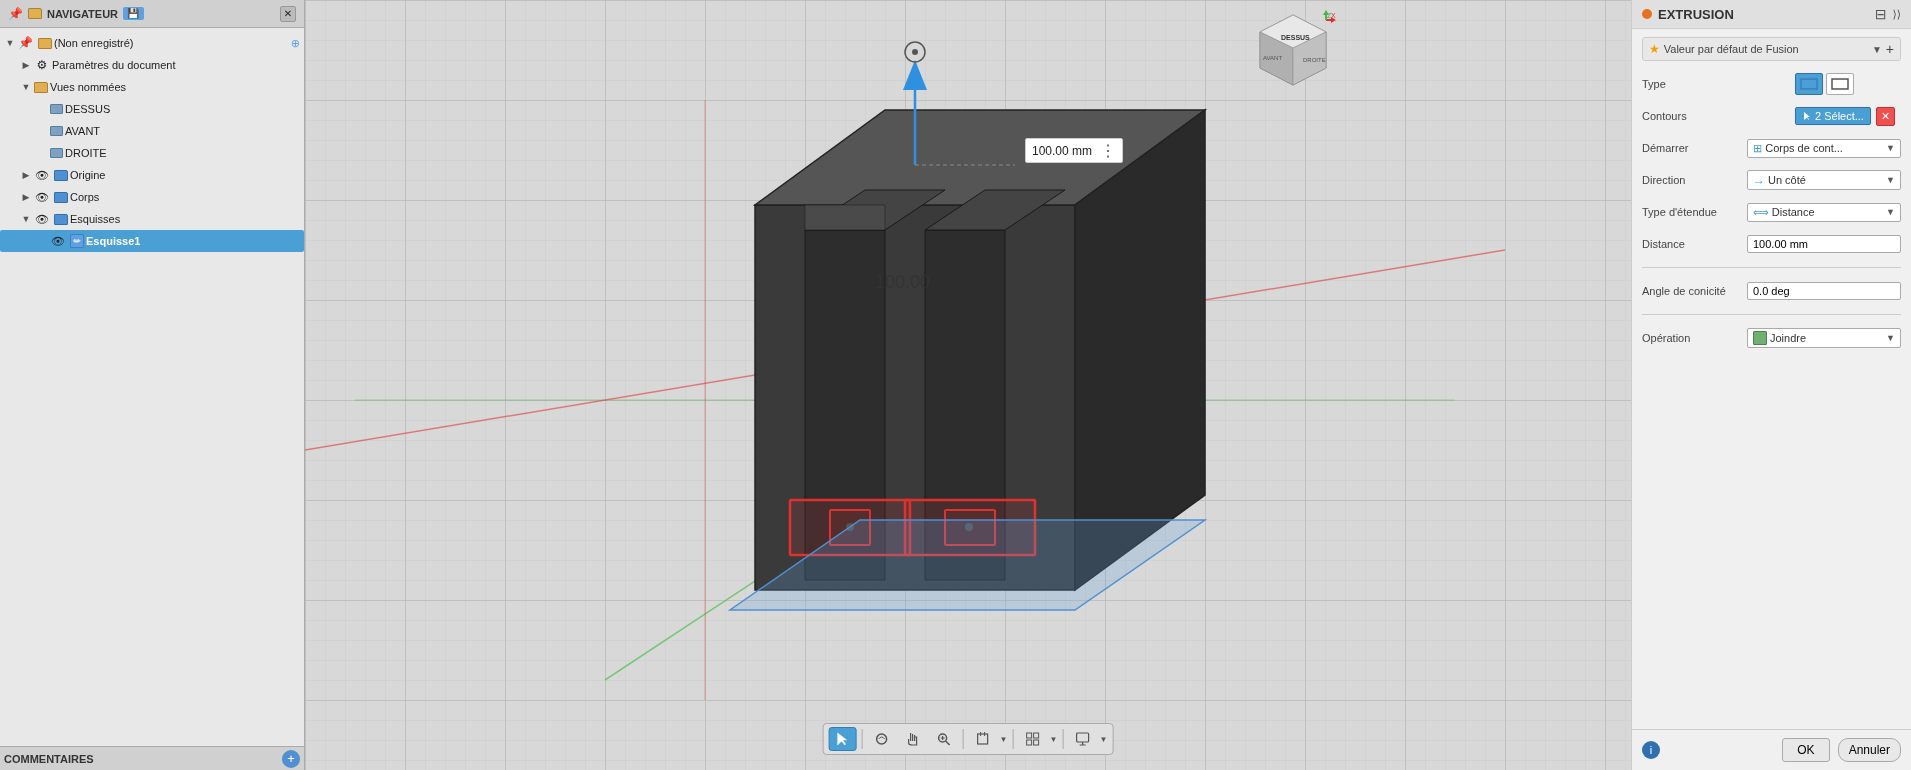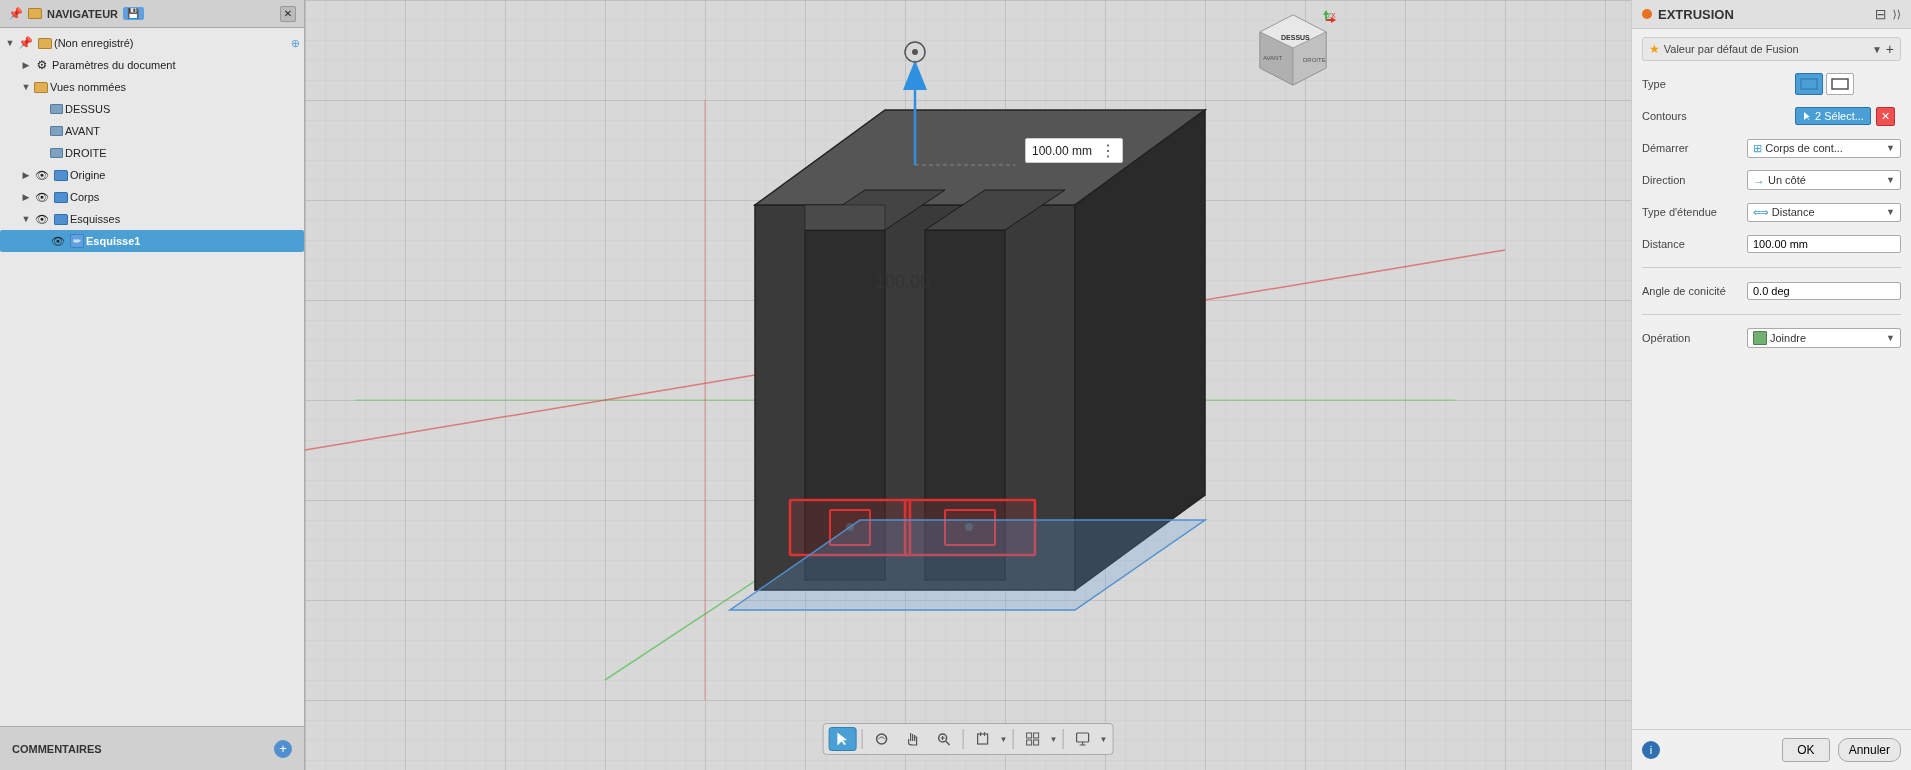--- a/index.html
+++ b/index.html
@@ -18,21 +18,21 @@
     .tree-indent-0 { padding-left: 4px; }
     .tree-indent-1 { padding-left: 20px; }
     .tree-indent-2 { padding-left: 36px; }
     .tree-arrow { width: 12px; height: 12px; display: flex; align-items: center; justify-content: center; font-size: 9px; color: #555; flex-shrink: 0; }
     .tree-arrow.expanded::before { content: '▼'; }
     .tree-arrow.collapsed::before { content: '▶'; }
     .tree-arrow.empty::before { content: ''; }
     .tree-icon { width: 16px; height: 16px; display: flex; align-items: center; justify-content: center; flex-shrink: 0; margin: 0 2px; }
     .tree-label { font-size: 11px; flex: 1; white-space: nowrap; }
 
-    #nav-bottom { height: 44px; background: #d0d0d0; border-top: 1px solid #aaa; display: flex; align-items: center; padding: 0 12px; justify-content: space-between; }
+    #nav-bottom { height: 24px; background: #d0d0d0; border-top: 1px solid #aaa; display: flex; align-items: center; padding: 0 4px; justify-content: space-between; }
 
     
     #viewport { flex: 1; background: #d8d8d8; position: relative; overflow: hidden; }
 
     
     #dim-label { position: absolute; top: 130px; left: 640px; background: white; border: 1px solid #ccc; padding: 2px 6px; font-size: 12px; border-radius: 2px; display: flex; align-items: center; gap: 4px; }
 
     
     #bottom-toolbar { position: absolute; bottom: 15px; left: 50%; transform: translateX(-50%); background: #e0e0e0; border: 1px solid #aaa; border-radius: 4px; display: flex; align-items: center; padding: 3px 5px; gap: 3px; }
     .tb-btn { width: 28px; height: 24px; display: flex; align-items: center; justify-content: center; border: 1px solid transparent; border-radius: 3px; cursor: pointer; font-size: 13px; background: transparent; }

